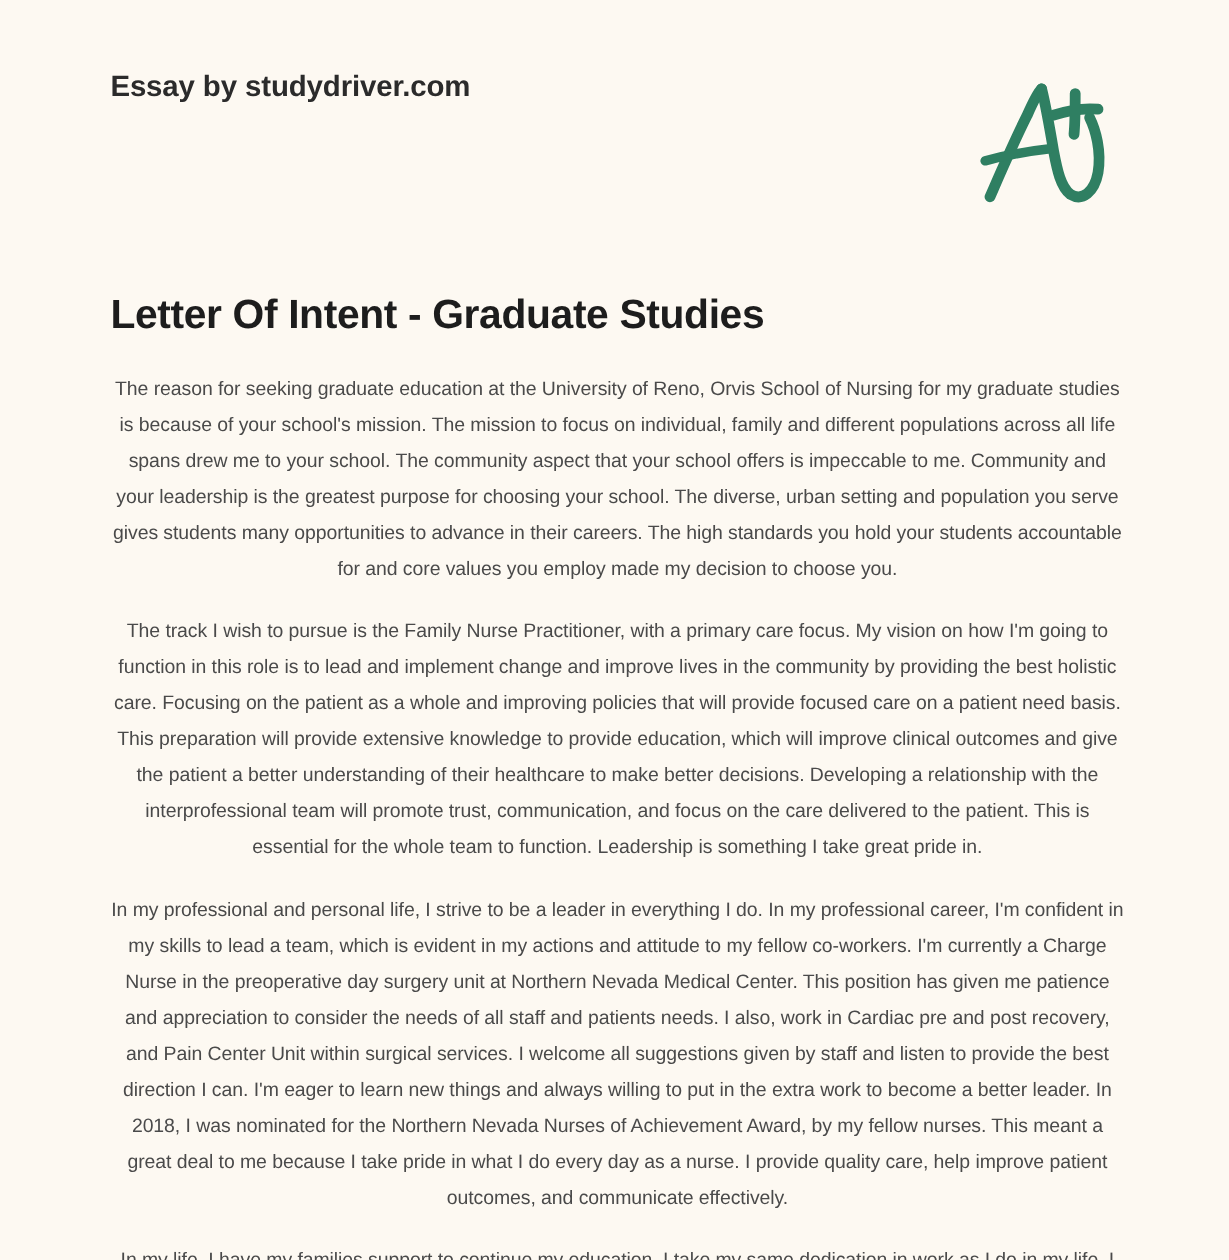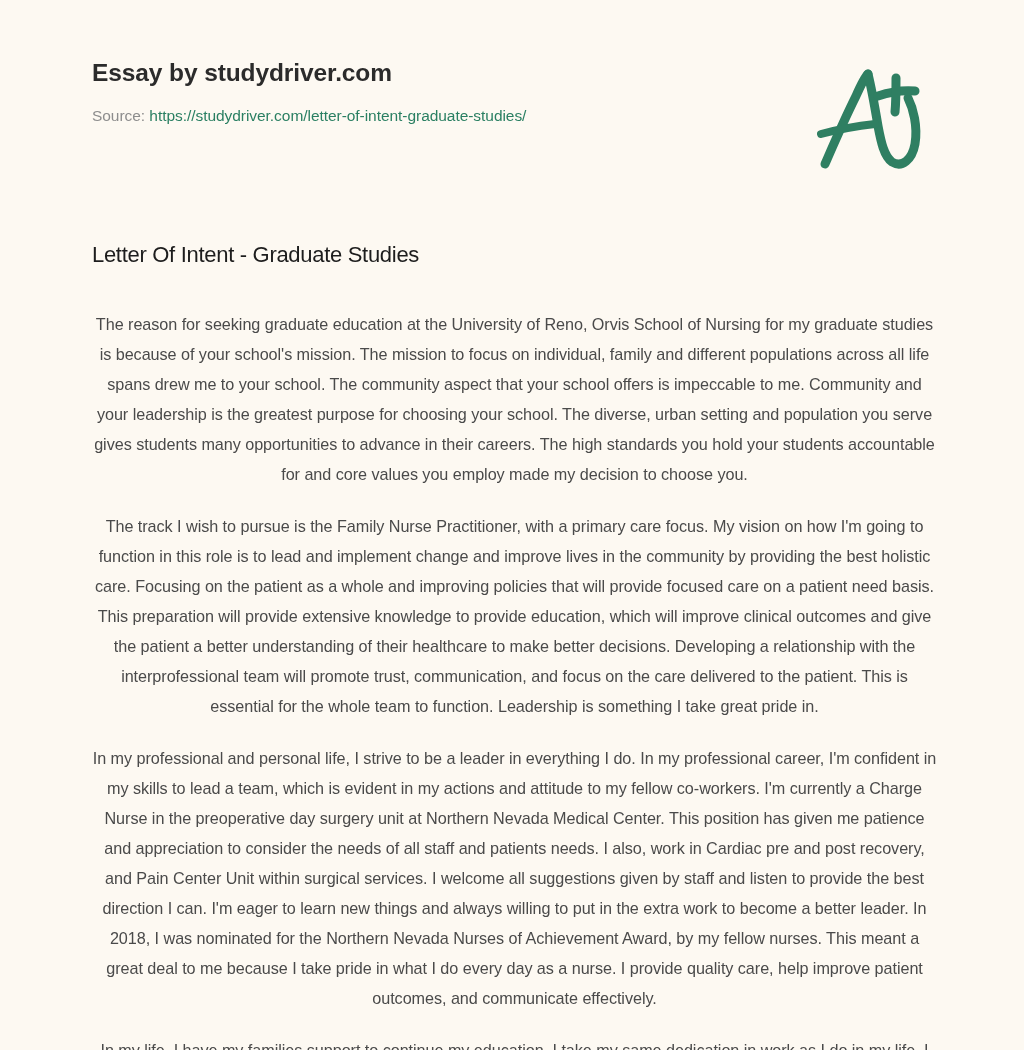--- a/index.html
+++ b/index.html
@@ -63,22 +63,22 @@
   }
   .logo svg { display: block; }
 
   
   .doc-title {
     position: absolute;
     left: 92px;
     top: 241px;
     width: 860px;
     margin: 0;
-    font-size: 22px;
-    font-weight: normal;
+    font-size: 34px;
+    font-weight: bold;
     color: #1d1d1d;
     letter-spacing: -0.3px;
     line-height: 1.25;
   }
 
   
   .body-copy {
     position: absolute;
     left: 92px;
     top: 309px;
@@ -95,24 +95,20 @@
   }
   .body-copy p:last-child { margin-bottom: 0; }
 </style>
 </head>
 <body>
 
 <div class="page">
 
   <div class="header">
     <div class="brand-line">Essay by studydriver.com</div>
-    <div class="source-line">
-      <span>Source:</span>
-      <a class="source-link" href="#">https://studydriver.com/letter-of-intent-graduate-studies/</a>
-    </div>
   </div>
 
   <div class="logo">
     <svg viewBox="0 0 120 112" width="120" height="112" aria-hidden="true">
       <g fill="none" stroke="#2f7f62" stroke-linecap="round" stroke-linejoin="round">
 
         <path d="M13 100 C 20 84, 32 56, 44 32 C 48 23, 52 14, 56 10" stroke-width="9"></path>
 
         <path d="M56 10 C 59 22, 63 44, 66 62 C 69 78, 72 92, 80 98
                  C 90 104, 100 96, 103 80 C 106 62, 101 44, 96 34" stroke-width="9"></path>

